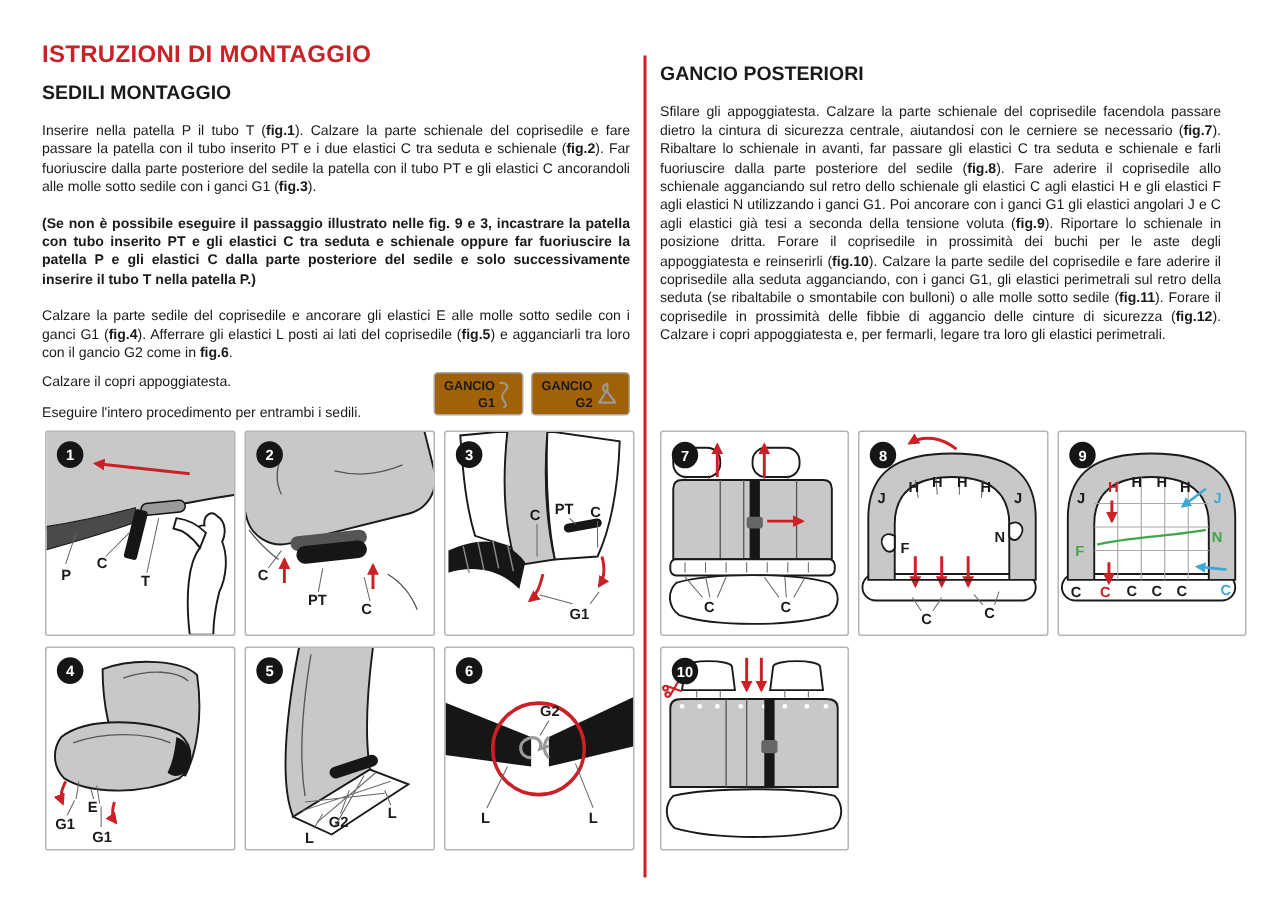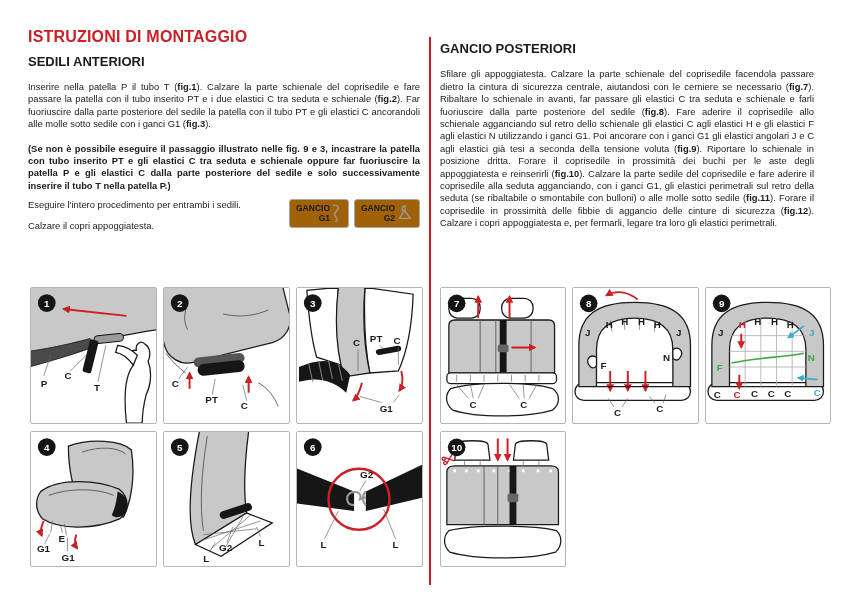--- a/index.html
+++ b/index.html
@@ -59,27 +59,28 @@
       <circle cx="1.4" cy="1.2" r="1.6"></circle>
         <circle cx="1.4" cy="5.8" r="1.6"></circle>
     </g>
   </defs>
 </svg>
 
 <div class="page">
 
   <div class="col-left">
     <h1>ISTRUZIONI DI MONTAGGIO</h1>
-    <h2>SEDILI ANTERIORI</h2>
+    <h2>SEDILI MONTAGGIO</h2>
     <p>Inserire nella patella P il tubo T (<b>fig.1</b>). Calzare la parte schienale del coprisedile e fare passare la patella con il tubo inserito PT e i due elastici C tra seduta e schienale (<b>fig.2</b>). Far fuoriuscire dalla parte posteriore del sedile la patella con il tubo PT e gli elastici C ancorandoli alle molle sotto sedile con i ganci G1 (<b>fig.3</b>).</p>
     <p class="boldpar">(Se non è possibile eseguire il passaggio illustrato nelle fig. 9 e 3, incastrare la patella con tubo inserito PT e gli elastici C tra seduta e schienale oppure far fuoriuscire la patella P e gli elastici C dalla parte posteriore del sedile e solo successivamente inserire il tubo T nella patella P.)</p>
+    <p>Calzare la parte sedile del coprisedile e ancorare gli elastici E alle molle sotto sedile con i ganci G1 (<b>fig.4</b>). Afferrare gli elastici L posti ai lati del coprisedile (<b>fig.5</b>) e agganciarli tra loro con il gancio G2 come in <b>fig.6</b>.</p>
     <div class="tail">
       <div class="tail-lines">
+        <p>Calzare il copri appoggiatesta.</p>
         <p>Eseguire l'intero procedimento per entrambi i sedili.</p>
-        <p>Calzare il copri appoggiatesta.</p>
       </div>
       <div class="hooks">
         <div class="hook-box">
           <span class="hook-label"><span>GANCIO</span><span class="id">G1</span></span>
           <svg width="12" height="20" viewBox="0 0 14 22">
             <path class="hookstroke" stroke-linecap="round" d="M4,2 C9,1 11,5 8,8 C5,11 5,14 7,16 C9,18 9,20 7,21"></path>
           </svg>
         </div>
         <div class="hook-box">
           <span class="hook-label"><span>GANCIO</span><span class="id">G2</span></span>

